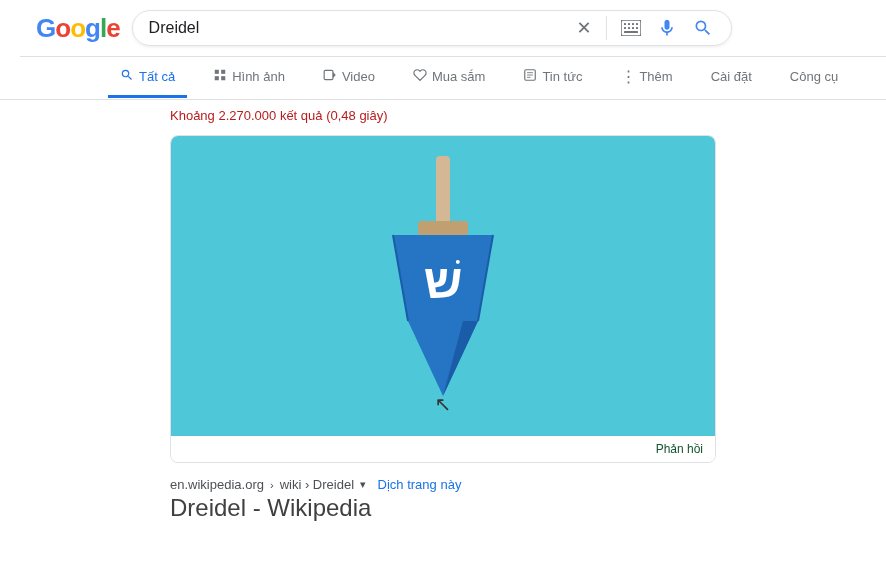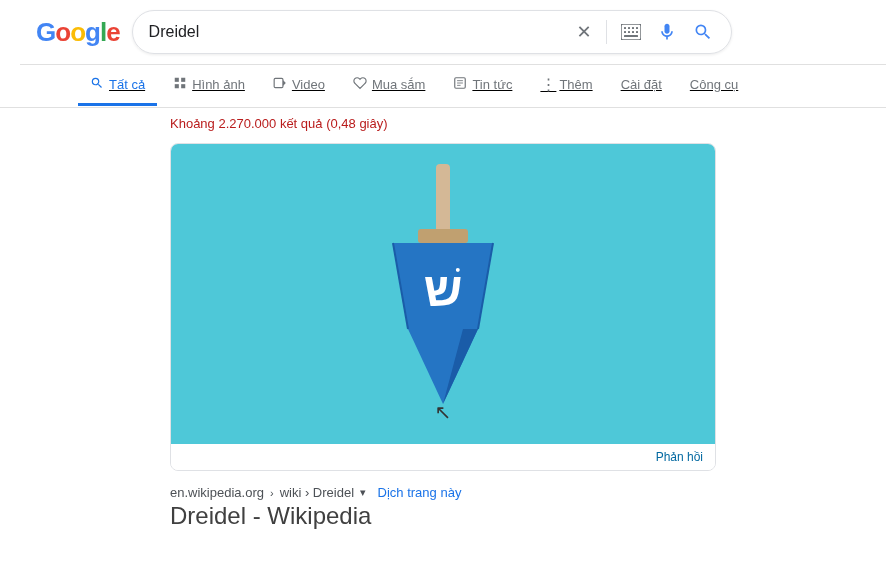--- a/index.html
+++ b/index.html
@@ -32,21 +32,21 @@
     .google-logo .g-green { color: #34A853; }
 
     .search-bar-wrapper {
       display: flex;
       align-items: center;
       flex: 1;
       max-width: 600px;
       border: 1px solid #dfe1e5;
       border-radius: 24px;
       padding: 8px 16px;
-      height: 44px;
+      height: 36px;
       box-shadow: 0 1px 3px rgba(0,0,0,0.08);
     }
     .search-input {
       flex: 1;
       border: none;
       outline: none;
       font-size: 16px;
       color: #202124;
       background: transparent;
     }
@@ -67,24 +67,23 @@
     .clear-icon { color: #70757a; font-size: 18px; }
     .divider-v { width: 1px; height: 24px; background: #dfe1e5; }
     .keyboard-icon { color: #70757a; font-size: 16px; }
     .mic-icon { color: #4285F4; font-size: 18px; }
     .search-icon-btn { color: #4285F4; font-size: 18px; }
 
     
     .nav-tabs {
       display: flex;
       align-items: center;
-      padding: 0 78px;
+      padding: 0 108px;
       border-bottom: 1px solid #e0e0e0;
-      gap: 4px;
-      text-decoration: underline;
+      gap: 14px;
     }
     .nav-tab {
       display: flex;
       align-items: center;
       gap: 5px;
       padding: 10px 12px;
       font-size: 13px;
       color: #70757a;
       cursor: pointer;
       border-bottom: 3px solid transparent;
@@ -138,21 +137,21 @@
 
     .feedback-bar {
       display: flex;
       justify-content: flex-end;
       padding: 6px 12px;
       font-size: 12px;
       color: #70757a;
       background: #fff;
     }
     .feedback-link {
-      color: #0369a1;
+      color: #14532d;
       text-decoration: none;
       cursor: pointer;
     }
 
     
     .search-result {
       margin: 14px 170px 12px;
     }
     .result-url {
       font-size: 13px;

